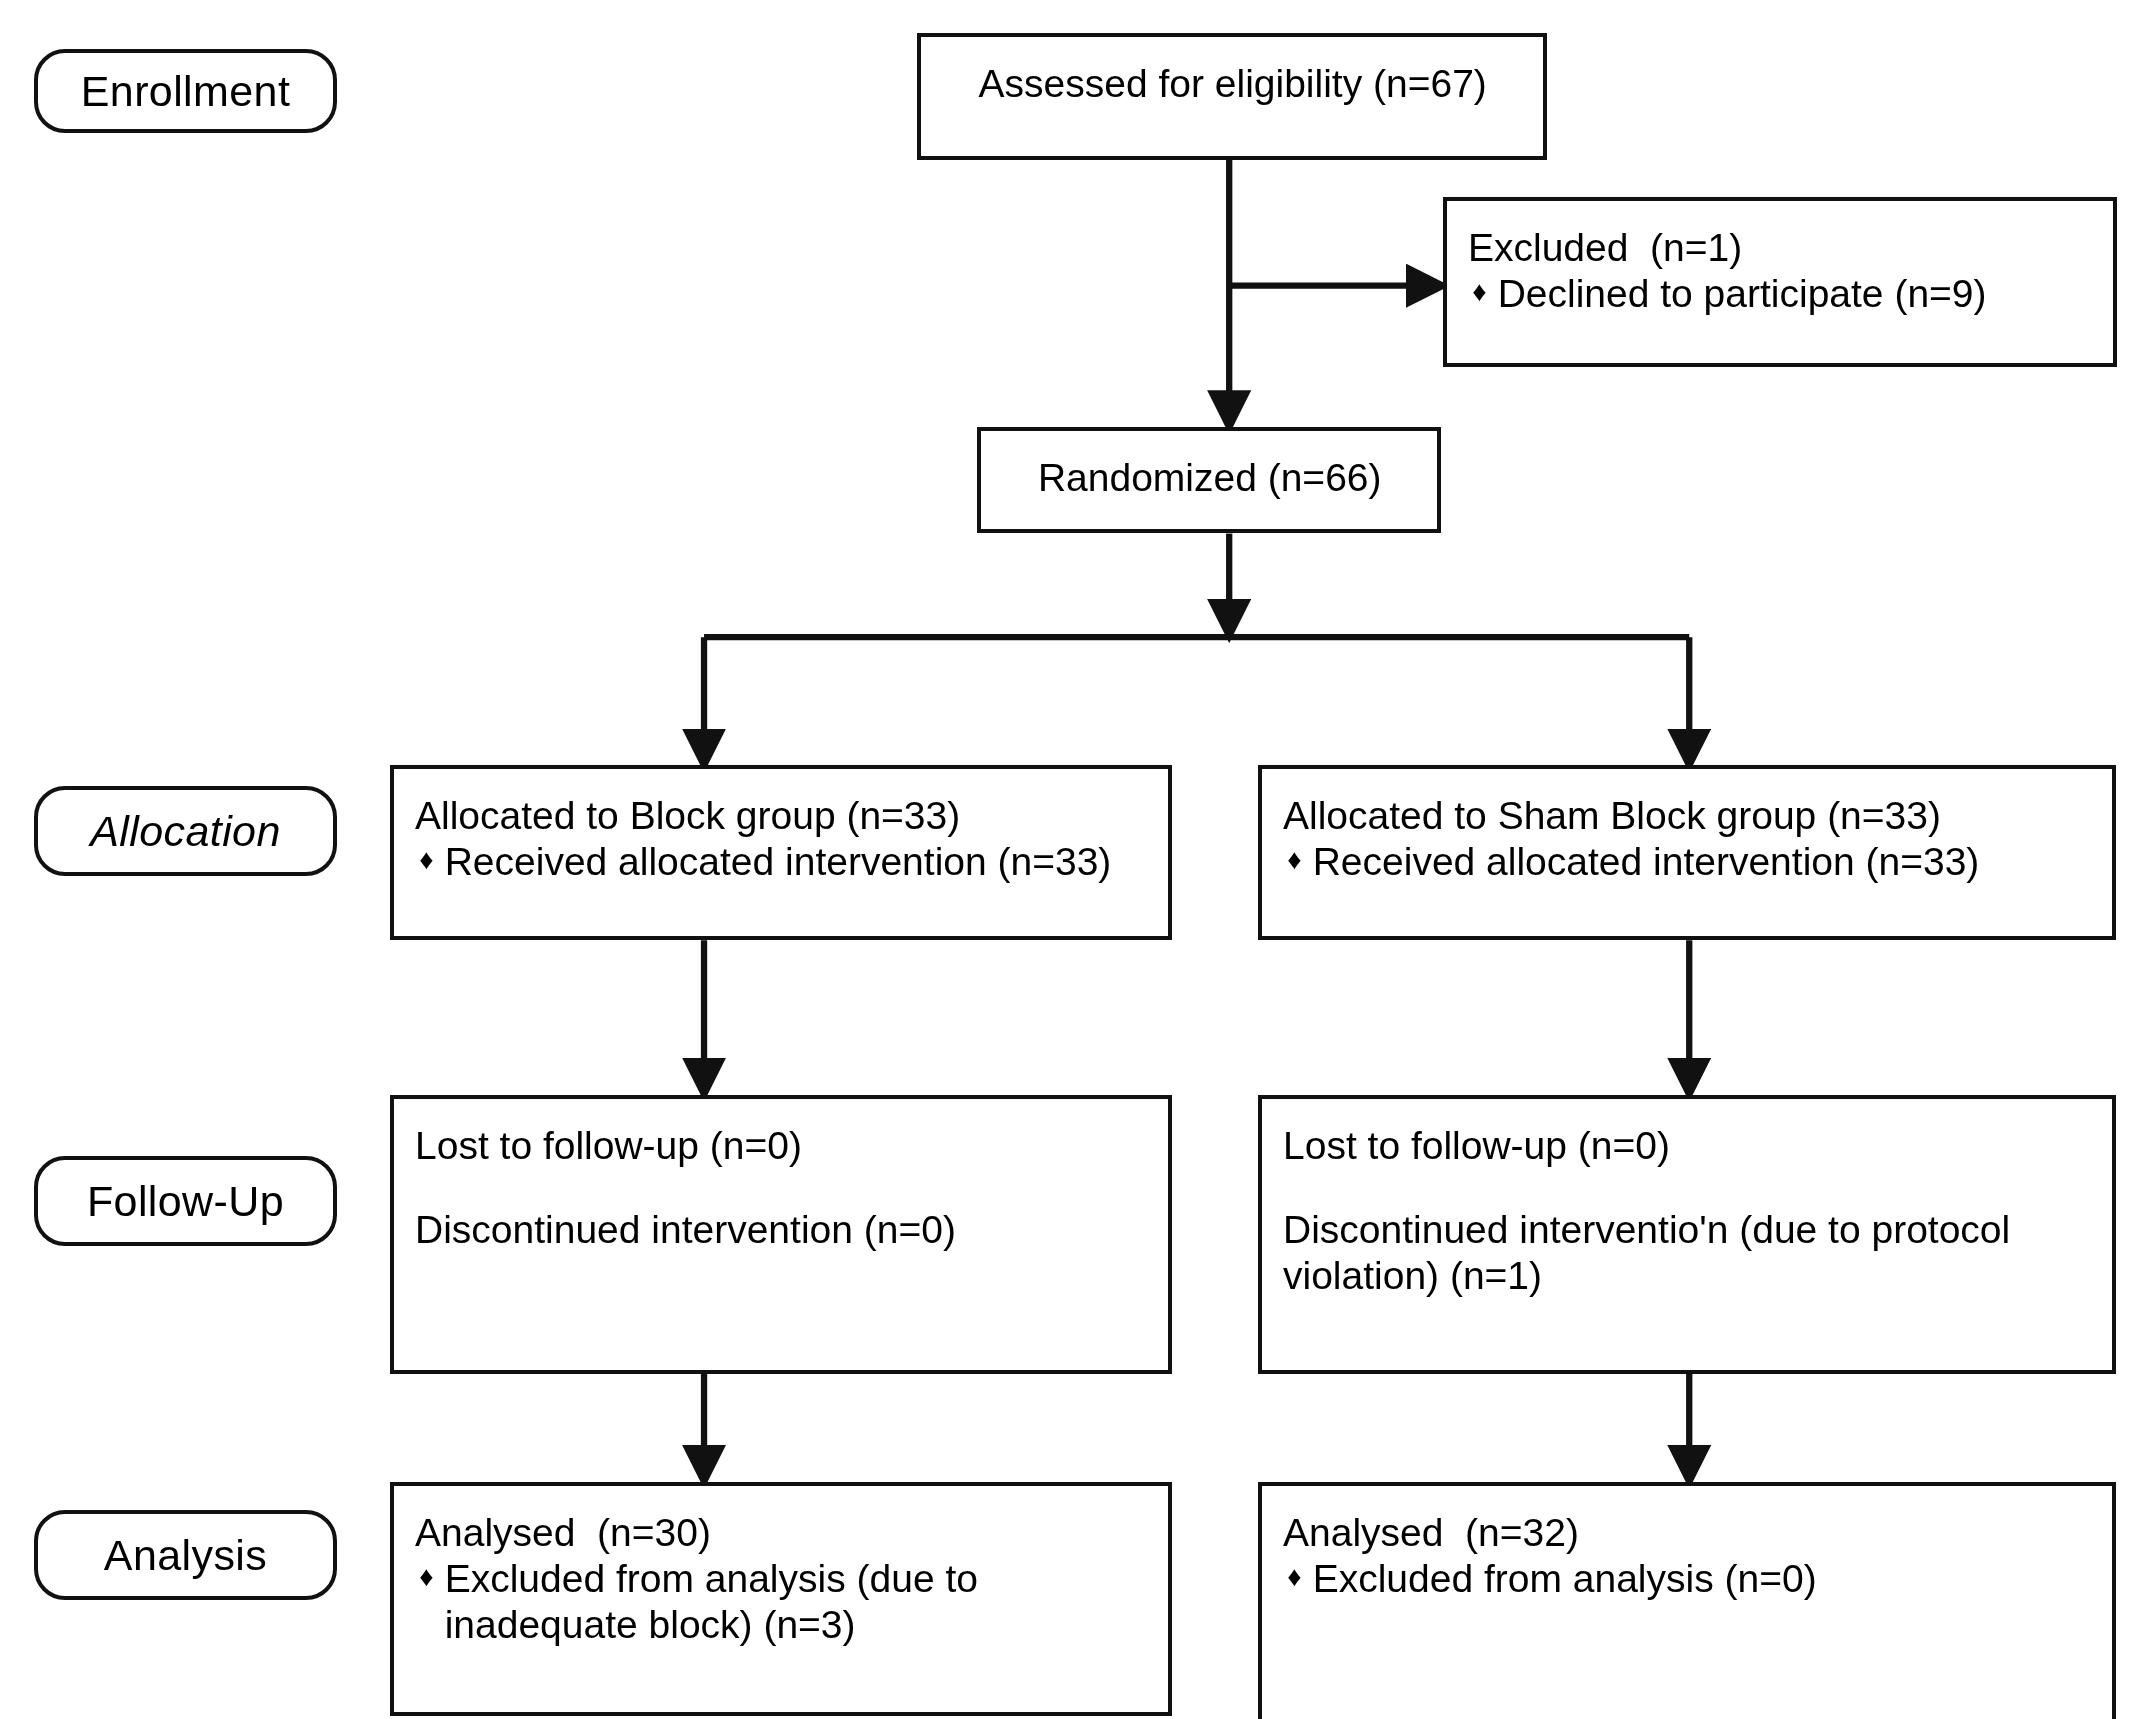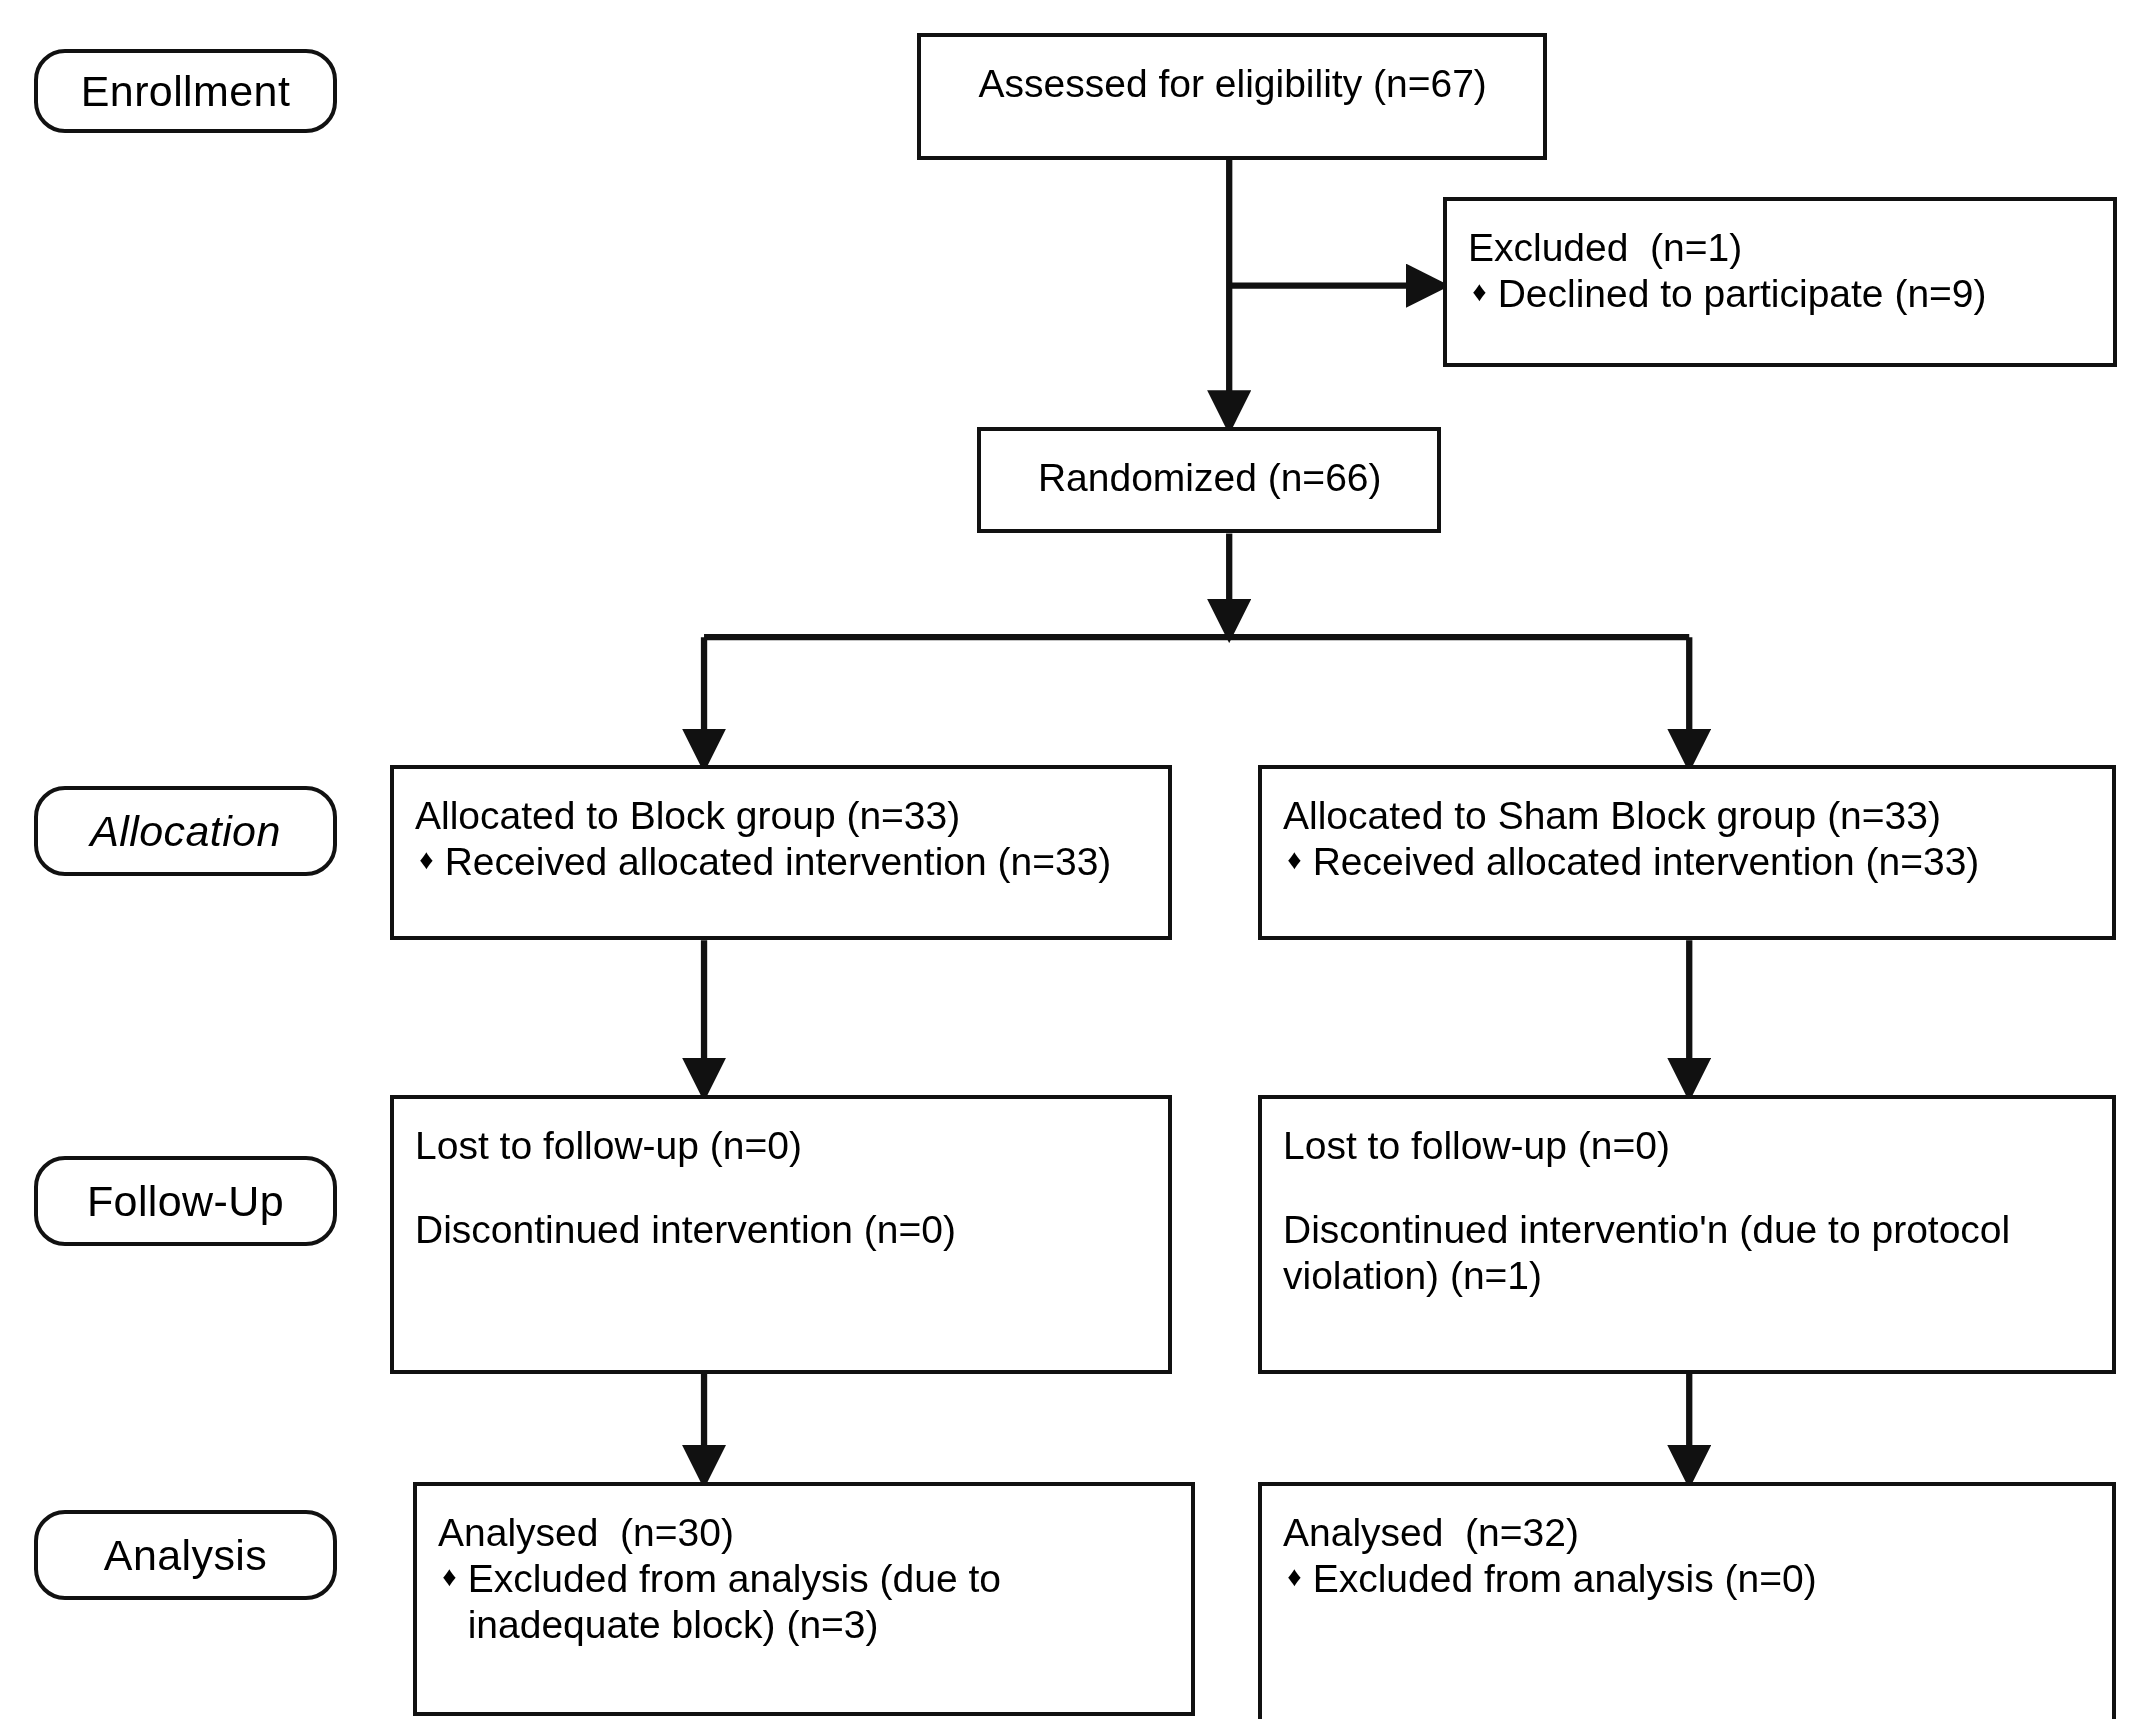--- a/index.html
+++ b/index.html
@@ -80,21 +80,21 @@
   }
 
   
   #node-eligibility { left: 917px; top: 12.6px;   width: 630px;  height: 127px; margin-top: 20px; }
   #node-excluded    { left: 1443px; top: 197px;  width: 674px;  height: 170px; }
   #node-randomized  { left: 977px; top: 427px;  width: 464px;  height: 106px; }
   #node-alloc-left  { left: 390px;  top: 765px; width: 782px; height: 175px; }
   #node-alloc-right { left: 1258px; top: 765px; width: 858px; height: 175px; }
   #node-follow-left { left: 390px;  top: 1095px; width: 782px; height: 279px; }
   #node-follow-right{ left: 1258px; top: 1095px; width: 858px; height: 279px; }
-  #node-anal-left   { left: 390px;  top: 1482px; width: 782px; height: 234px; margin-left: 23px; }
+  #node-anal-left   { left: 390px;  top: 1482px; width: 782px; height: 234px; }
   #node-anal-right  { left: 1258px; top: 1482px; width: 858px; height: 302px; }
 
   
   #pill-enrollment { left: 34px;  top: 49px;   width: 303px; height: 84px; }
   #pill-allocation { left: 34px;  top: 786px; width: 303px; height: 90px; font-style: italic; }
   #pill-followup   { left: 34px;  top: 1156px; width: 303px; height: 90px; }
   #pill-analysis   { left: 34px;  top: 1510px; width: 303px; height: 90px; }
 </style>
 </head>
 <body>

